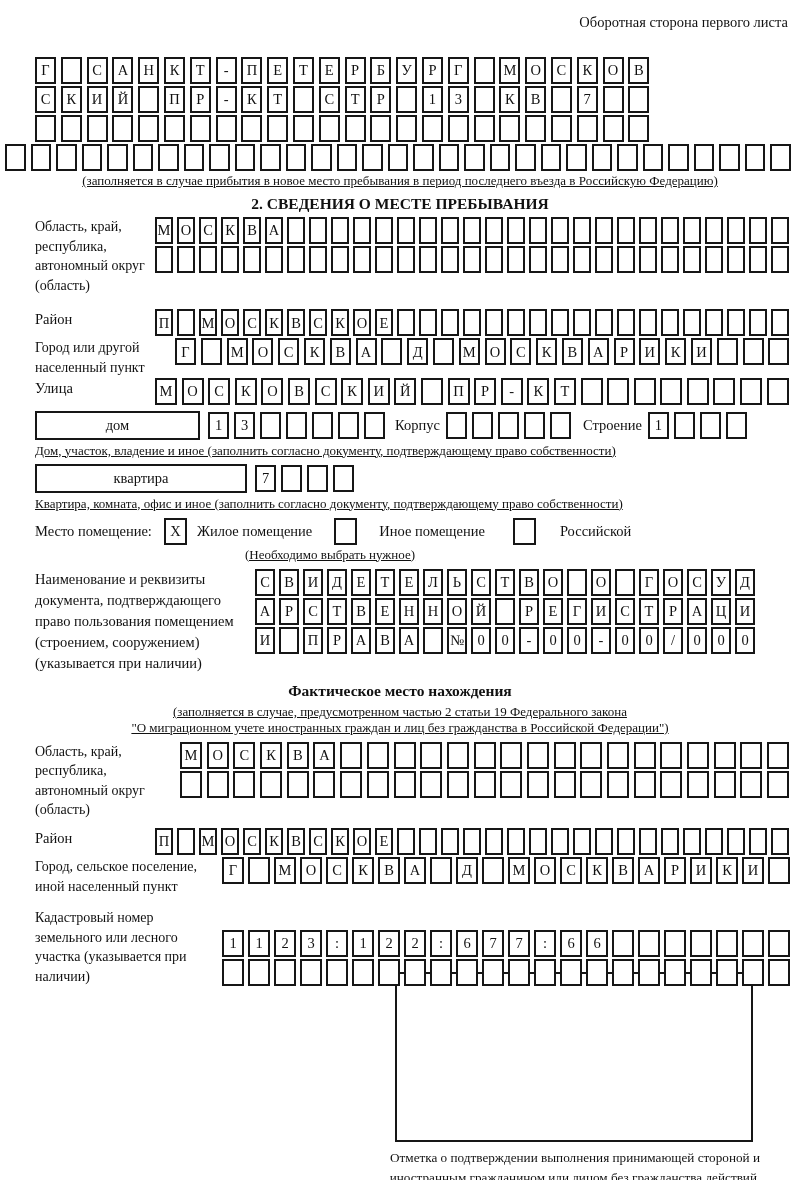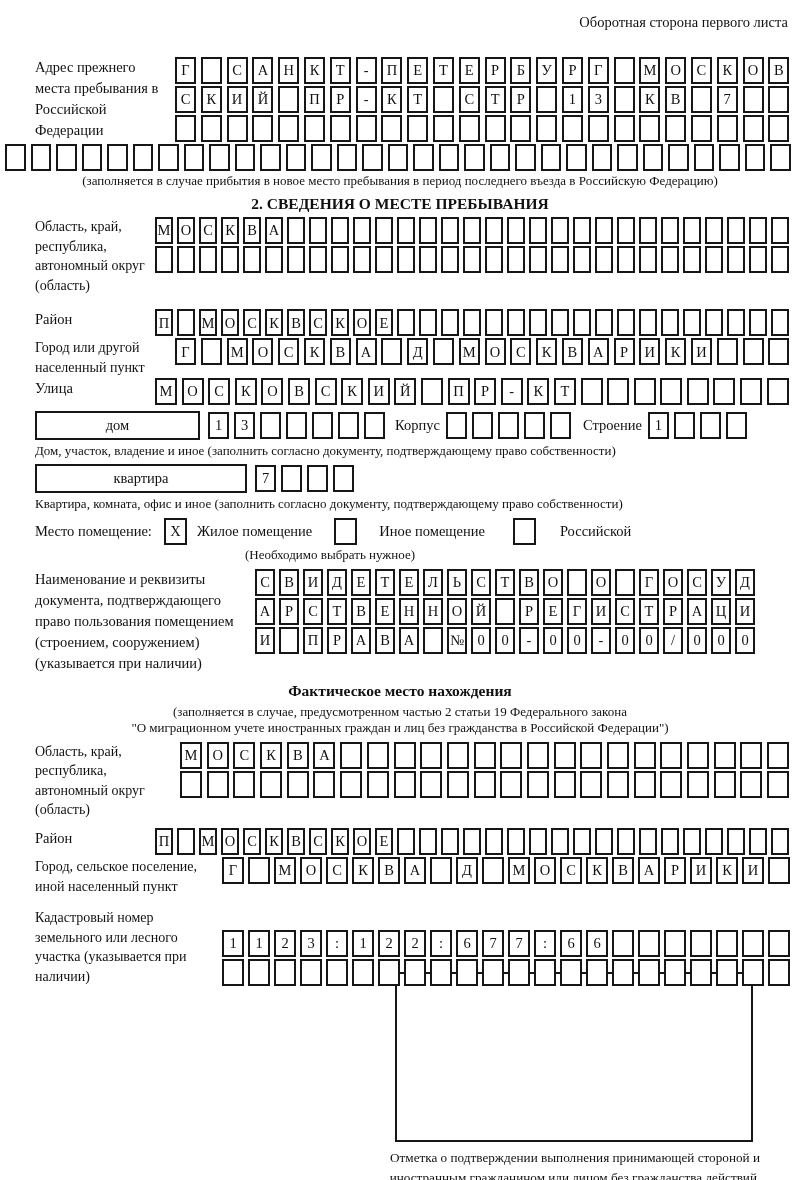--- a/index.html
+++ b/index.html
@@ -4,21 +4,21 @@
 <style>
   html,body{margin:0;padding:0;}
   body{
     width:800px;height:1180px;overflow:hidden;background:#ffffff;color:#111;
     font-family:"Liberation Serif","DejaVu Serif",serif;
     position:relative;
   }
   .header-right{
     text-align:right;font-size:14.5px;padding:14px 12px 0 0;
   }
-  .note{font-size:13px;color:#111;}
+  .note{font-size:13px;color:#111;text-decoration:underline;}
   .note.centered{text-align:center;}
   .sec-title{
     text-align:center;font-weight:bold;font-size:15.5px;margin:6px 0 4px 0;
   }
   .cell-row{display:flex;gap:var(--g,5px);margin-bottom:2px;}
   .cell{
     box-sizing:border-box;flex:0 0 var(--cw,21px);width:var(--cw,21px);height:27px;
     border:2px solid #161616;display:flex;align-items:center;justify-content:center;
     font-size:14.5px;line-height:1;background:#fff;
   }
@@ -50,21 +50,20 @@
     font-size:13.2px;line-height:1.5;
   }
   .tight{line-height:1.4;font-size:14px;}
 </style>
 </head>
 <body>
 
 <div class="header-right">Оборотная сторона первого листа</div>
 
 <div class="block ml35" style="margin-top:26px;">
-  <div class="label-col lw-140">Адрес прежнего места пребывания в Российской Федерации</div>
   <div>
     <div class="cell-row" style="--cw:21px;--g:4.8px;">
         <span class="cell">Г</span>
         <span class="cell"></span>
         <span class="cell">С</span>
         <span class="cell">А</span>
         <span class="cell">Н</span>
         <span class="cell">К</span>
         <span class="cell">Т</span>
         <span class="cell">-</span>

